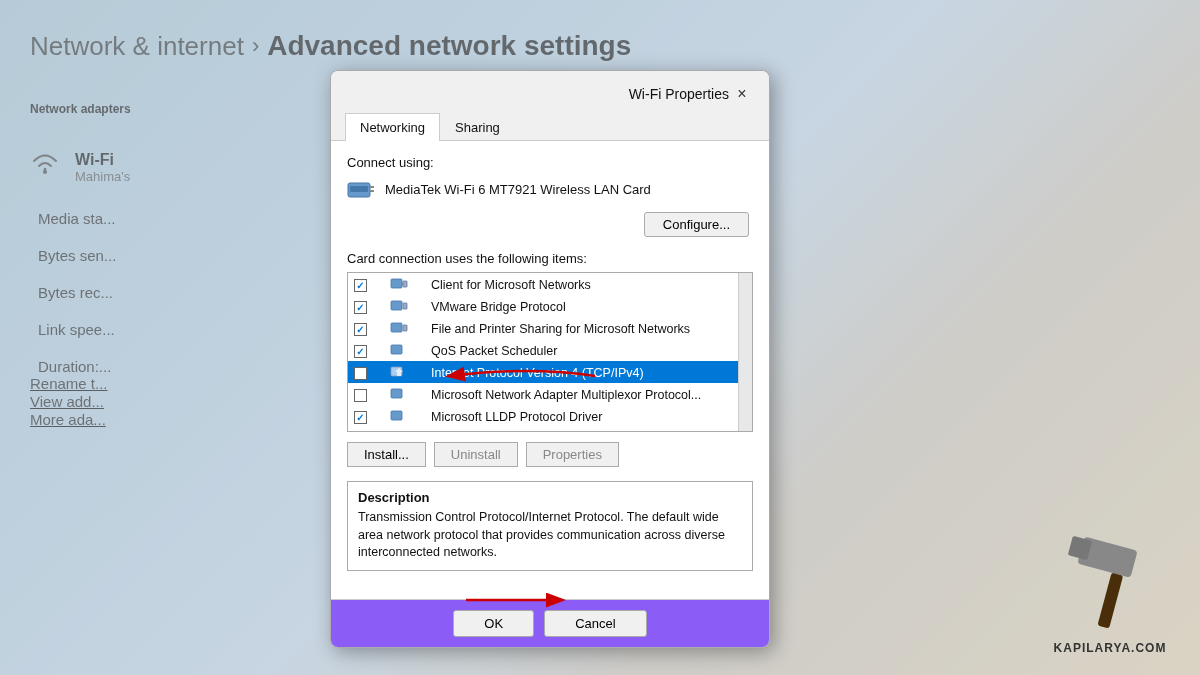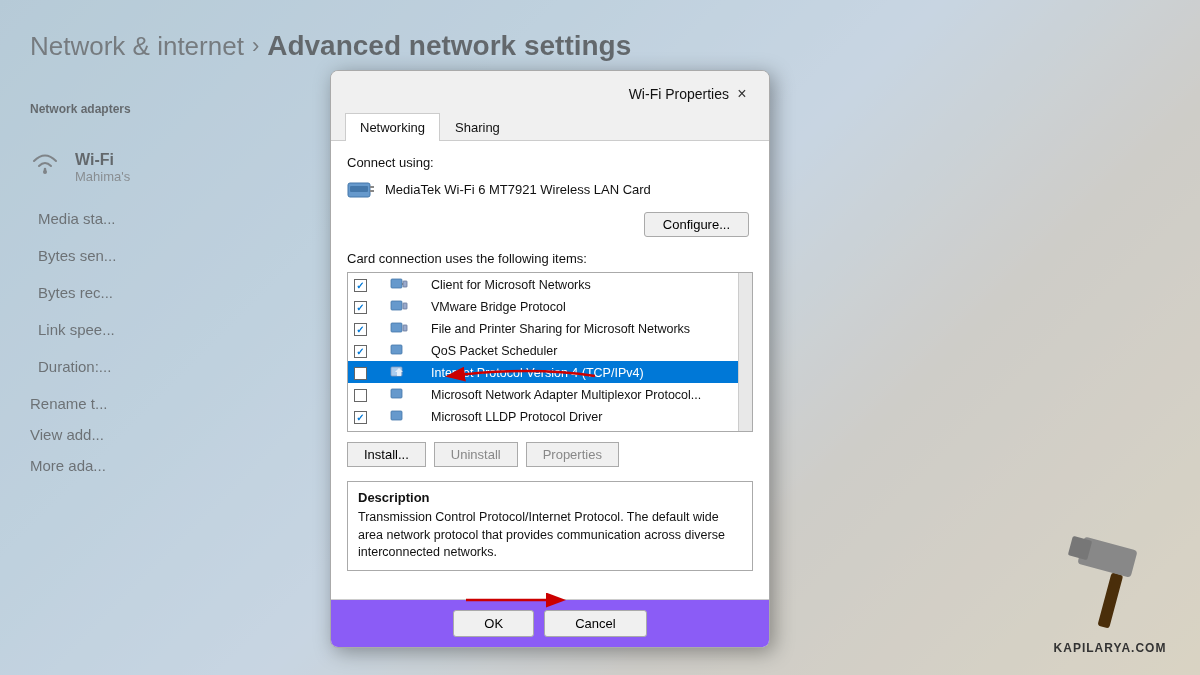--- a/index.html
+++ b/index.html
@@ -86,24 +86,24 @@
       gap: 20px;
       margin-left: 8px;
     }
 
     .stat-item {
       font-size: 15px;
       color: #222;
     }
 
     .bottom-links {
-      margin-top: 20px;
       display: flex;
       flex-direction: column;
-      gap: 14px;
+      gap: 1px;
+      text-decoration: underline;
     }
 
     .bottom-link {
       font-size: 15px;
       color: #222;
     }
 
     
     .dialog-backdrop {
       position: absolute;

